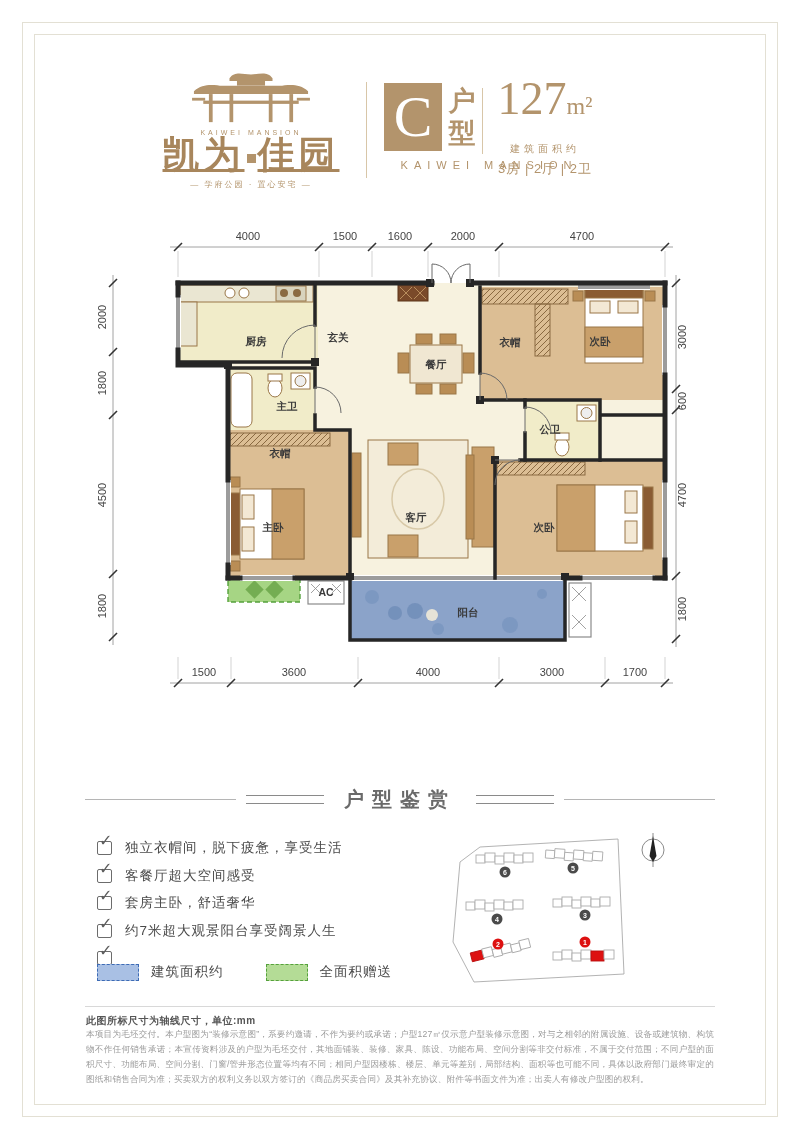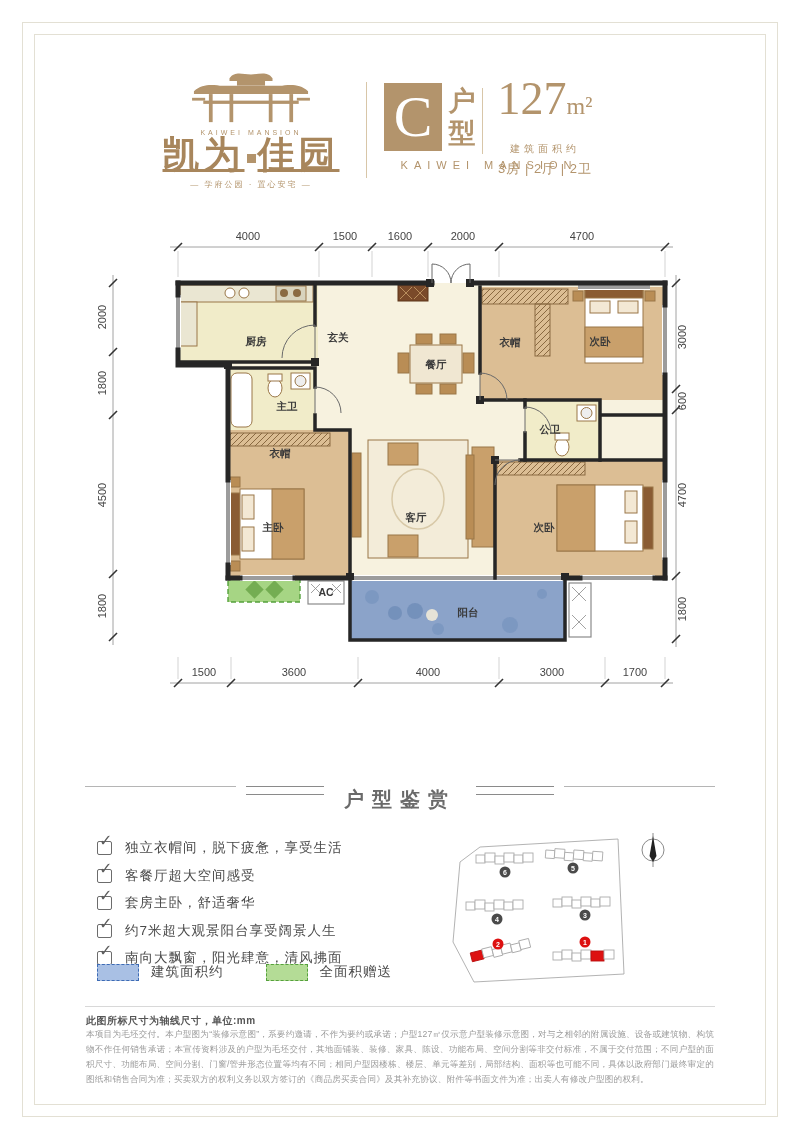--- a/index.html
+++ b/index.html
@@ -38,21 +38,21 @@
   .tick{stroke:#333;stroke-width:1.6;}
   .stub{stroke:#b5b5b5;stroke-width:0.6;}
   .dimtx{font-size:11px;fill:#444;}
   .room{font-size:10.5px;font-weight:bold;fill:#3a3a3a;}
   .fur{stroke:#9a7748;stroke-width:1;}
   .acbox{fill:#fff;stroke:#8a8a8a;stroke-width:1.2;}
   .acx{stroke:#8a8a8a;stroke-width:0.8;}
   
   .plan-note{position:absolute;left:280px;top:738px;width:425px;text-align:right;
              font-size:9px;color:#8a8a8a;letter-spacing:0.5px;}
-  .section{position:absolute;left:85px;top:786px;width:630px;display:flex;align-items:flex-start;gap:8px;}
+  .section{position:absolute;left:85px;top:786px;width:630px;display:flex;align-items:center;gap:8px;}
   .sec-line{flex:1;height:1px;background:#b5b5b5;}
   .sec-dbl{width:78px;height:7px;border-top:1px solid #8a8a8a;border-bottom:1px solid #8a8a8a;margin:0 2px;}
   .sec-title{font-size:20px;color:#6a6a6a;letter-spacing:8px;font-weight:bold;margin:0 10px;white-space:nowrap;}
   
   .features{position:absolute;left:97px;top:840px;width:330px;}
   .feat{display:flex;align-items:center;margin-bottom:11.5px;height:16px;}
   .chk{position:relative;width:13px;height:12px;border:1.6px solid #6c6c6c;border-radius:2px;
        margin-right:13px;flex:none;}
   .chk i{position:absolute;left:1px;top:-9px;font-style:normal;font-size:16px;
          font-weight:bold;color:#5c5c5c;line-height:1;}
@@ -365,21 +365,20 @@
     <div class="feat">
       <span class="chk">
           <i>✓</i>
         </span>
       <span class="txt">约7米超大观景阳台享受阔景人生</span>
     </div>
     <div class="feat">
       <span class="chk">
           <i>✓</i>
         </span>
-      <span class="txt">南向大飘窗，阳光肆意，清风拂面</span>
     </div>
   </div>
 
   <div class="legend">
     <div class="sw half"></div>
     <span>建筑面积约</span>
     <div class="sw full"></div>
     <span>全面积赠送</span>
   </div>
 

